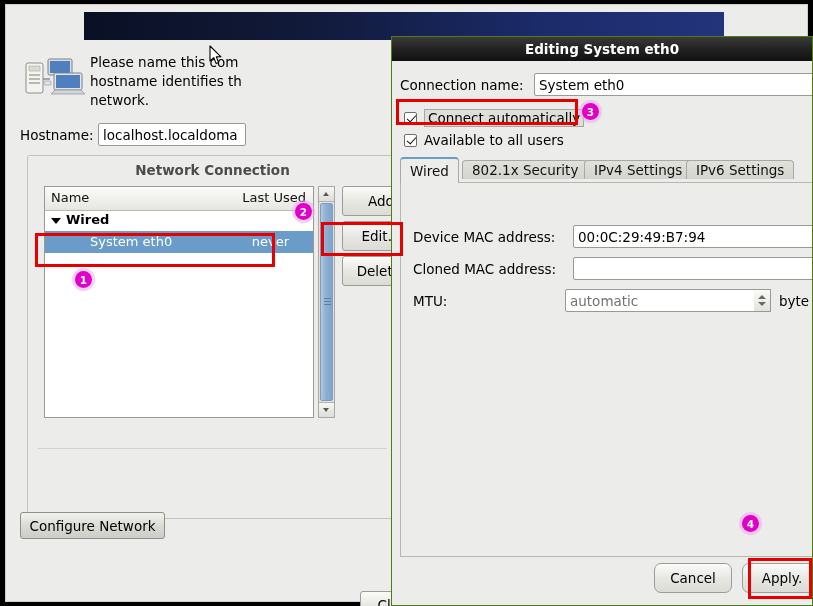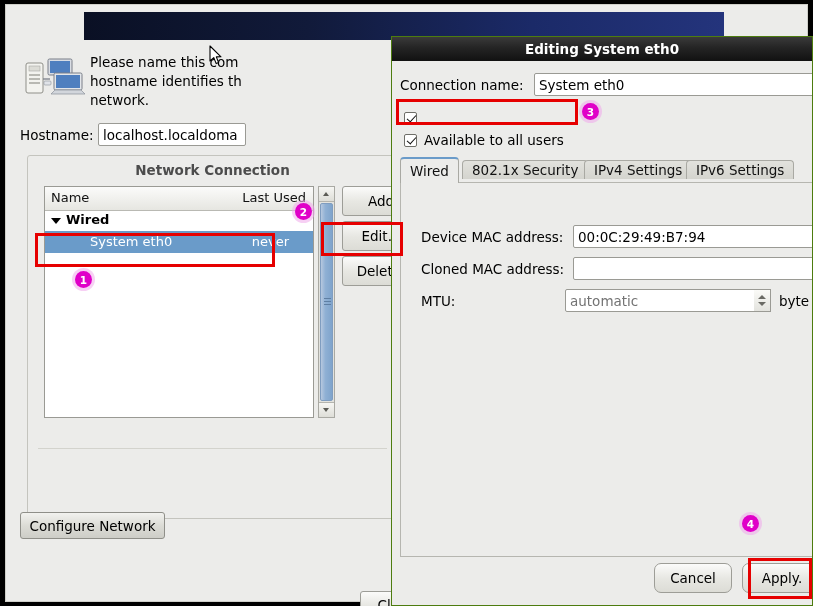--- a/index.html
+++ b/index.html
@@ -186,21 +186,21 @@
   }
   .tab.active{
     top:0;height:26px;background:#ececea;border-color:#a9a9a3;
     border-top:2px solid #6a9bc9;z-index:3;
   }
   #tabpanel{
     position:absolute;left:8px;top:121px;width:420px;height:375px;
     background:#ececea;border:1px solid #b6b6b0;box-sizing:border-box;
   }
   .frow{position:absolute;left:12px;height:24px;font-size:13.5px;}
-  .flabel{position:absolute;left:0;top:4px;white-space:nowrap;margin-left:8px;}
+  .flabel{position:absolute;left:0;top:4px;white-space:nowrap;}
   .finput{
     position:absolute;left:160px;top:0;width:250px;height:23px;
     background:#fff;border:1px solid #9a9a94;border-radius:2px;
     font-family:inherit;font-size:13.5px;padding:0 4px;box-sizing:border-box;
     color:#000;outline:none;
   }
   #row-mac{top:42px;}
   #row-cloned{top:74px;}
   #row-mtu{top:106px;text-decoration:underline;}
   #mtu-input{
@@ -336,20 +336,21 @@
 
   <div id="dlg-body">
 
     <div id="connrow">
       <span id="connlabel">Connection name:</span>
       <input id="conninput" type="text" value="System eth0" style="">
     </div>
 
     <div class="chkrow" id="chk-auto">
       <span class="chkbox"></span>
+      <span class="lbl">Connect automatically</span>
     </div>
 
     <div class="chkrow" id="chk-users">
       <span class="chkbox"></span>
       <span class="lbl">Available to all users</span>
     </div>
 
     <div id="tabs">
       <div class="tab active" style="left:0;">Wired</div>
       <div class="tab" style="left:62px;">802.1x Security</div>

